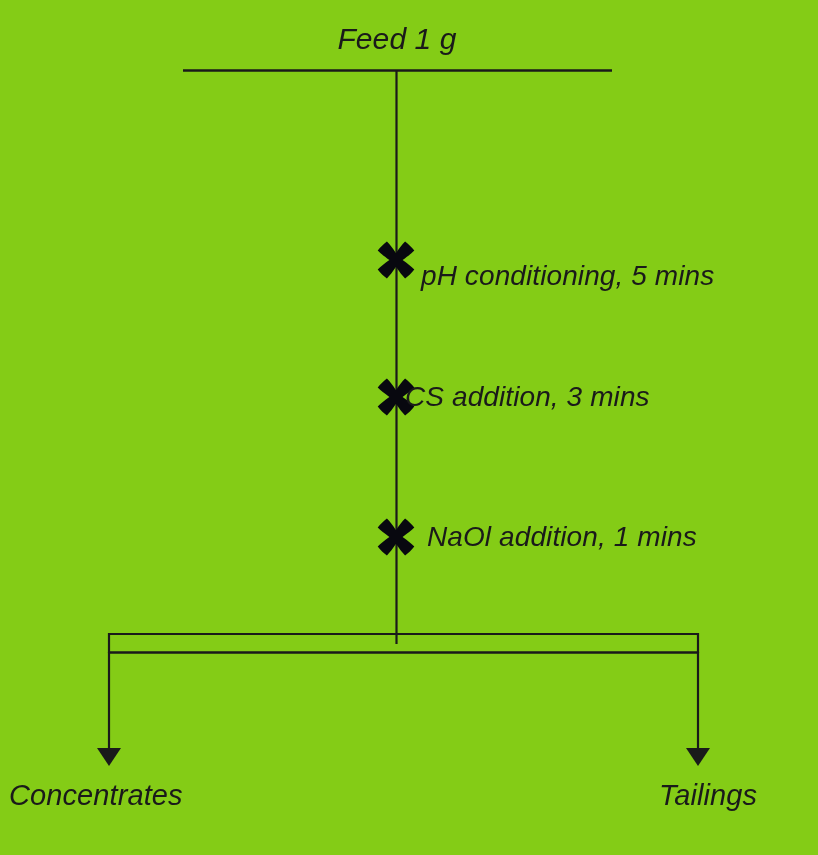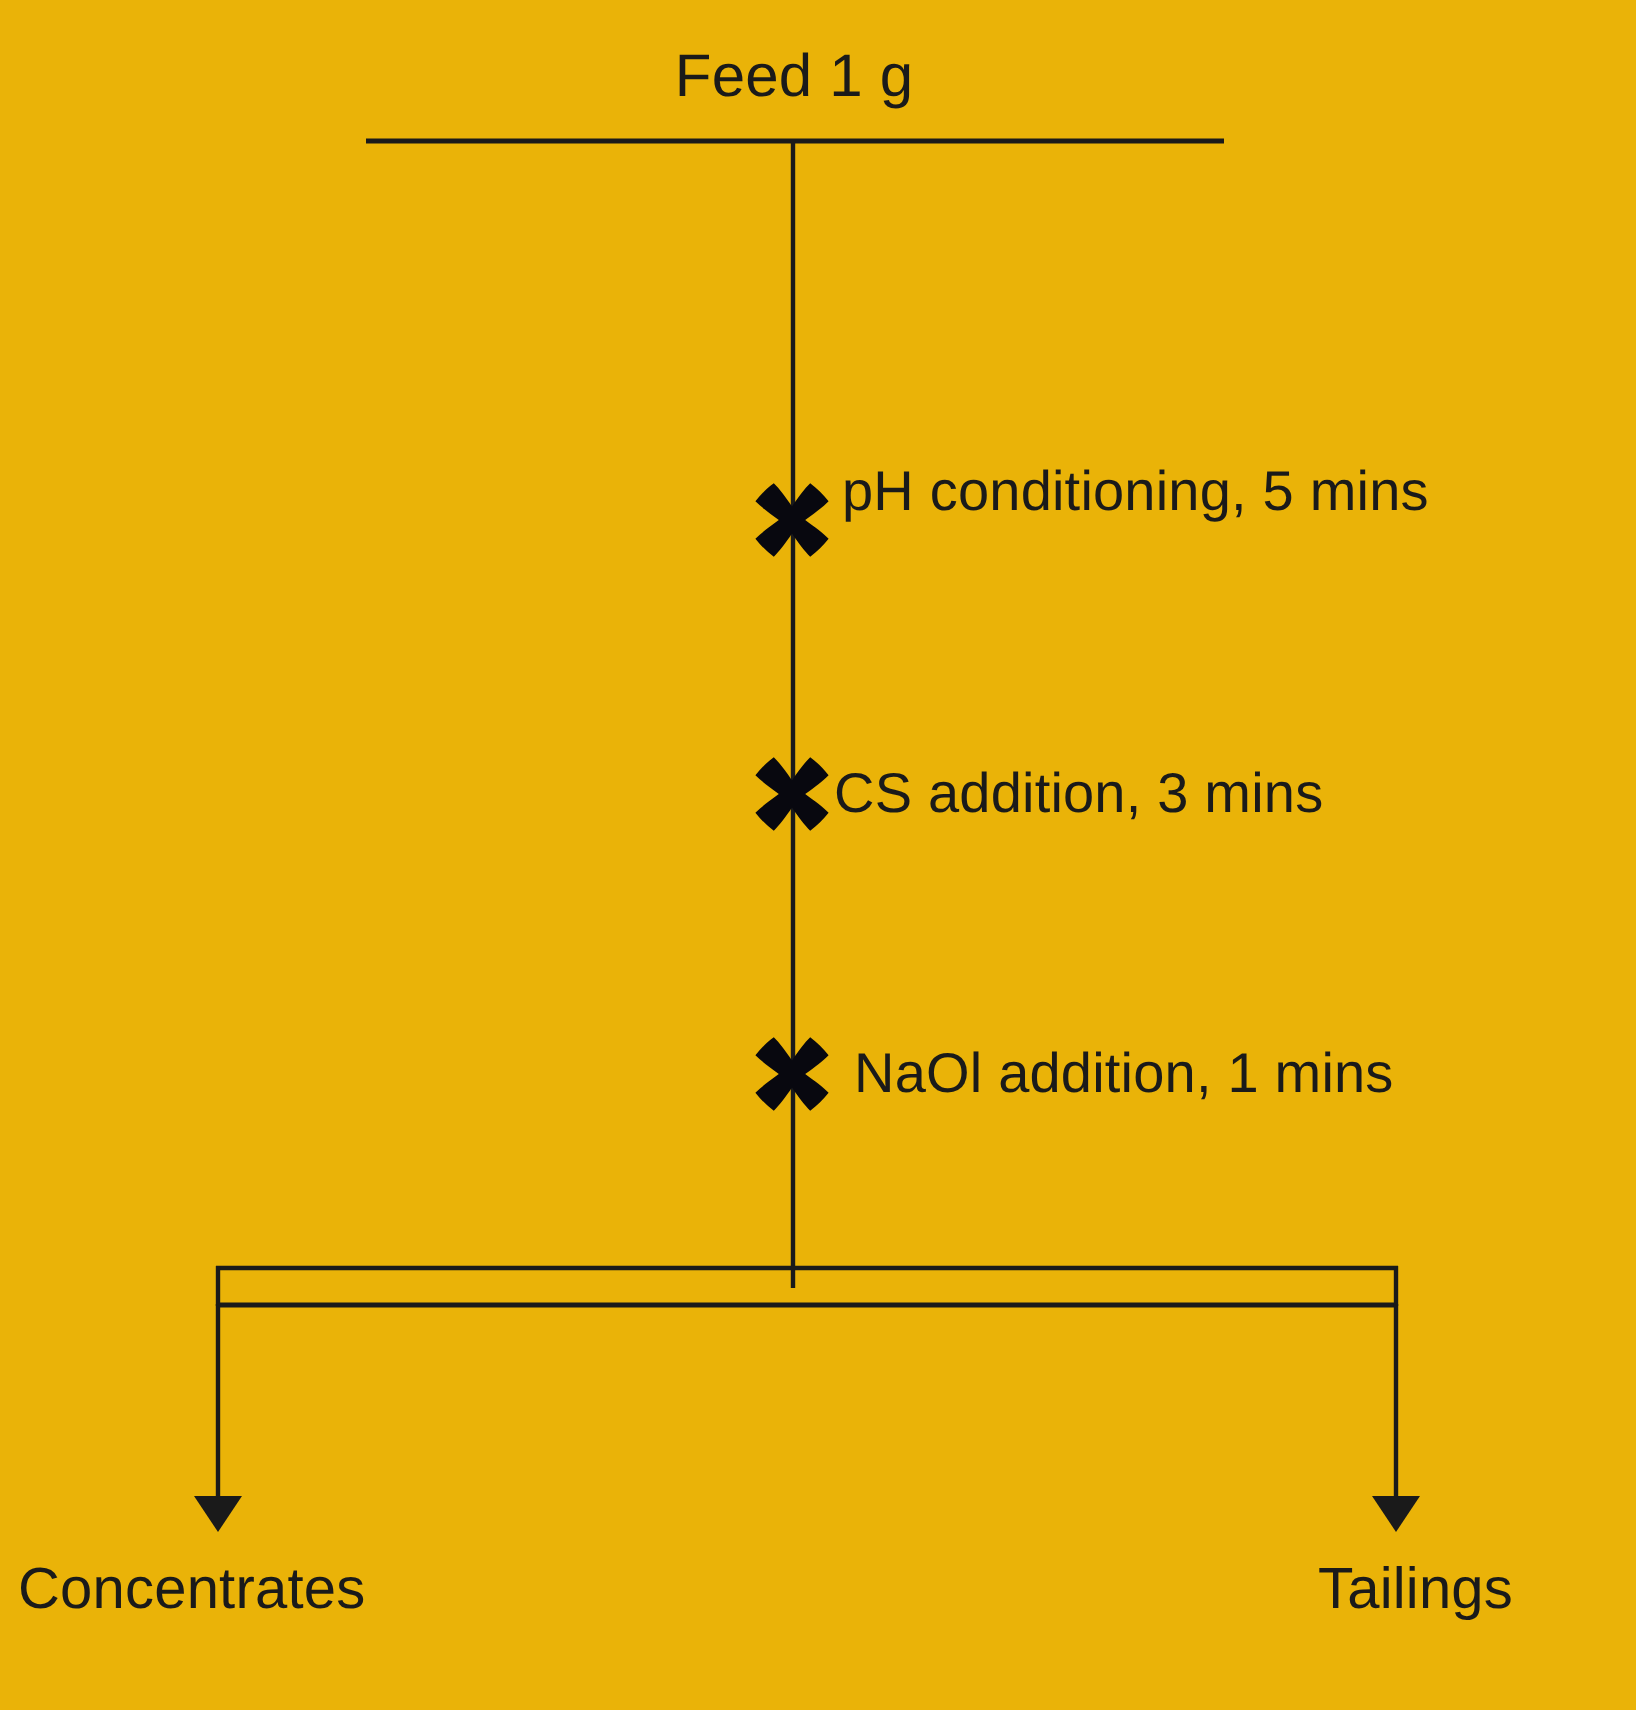--- a/index.html
+++ b/index.html
@@ -10,22 +10,23 @@
   body {
     font-family: "Liberation Sans", "DejaVu Sans", sans-serif;
     color: #1a1a1a;
     -webkit-font-smoothing: antialiased;
   }
 
   #flowchart-canvas {
     position: relative;
     width: 818px;
     height: 855px;
-    background: #eab308;
+    background: #84cc16;
     overflow: hidden;
+    font-style: italic;
   }
 
   
   #flow-lines {
     position: absolute;
     left: 0;
     top: 0;
     width: 818px;
     height: 855px;
   }
@@ -46,22 +47,22 @@
     text-align: center;
     font-size: 30px;
     letter-spacing: 0.1px;
   }
 
   .step-label {
     font-size: 28px;
     letter-spacing: 0.1px;
   }
 
-  #step-label-0 { left: 421px; top: 232px; }
-  #step-label-1 { left: 417px; top: 383px; }
+  #step-label-0 { left: 421px; top: 262px; }
+  #step-label-1 { left: 405px; top: 383px; }
   #step-label-2 { left: 427px; top: 523px; }
 
   .product-label {
     font-size: 29px;
     letter-spacing: 0.1px;
   }
 
   #product-label-0 { left: 9px;   top: 781px; }
   #product-label-1 { left: 639px; top: 781px; margin-left: 20px; }
 

